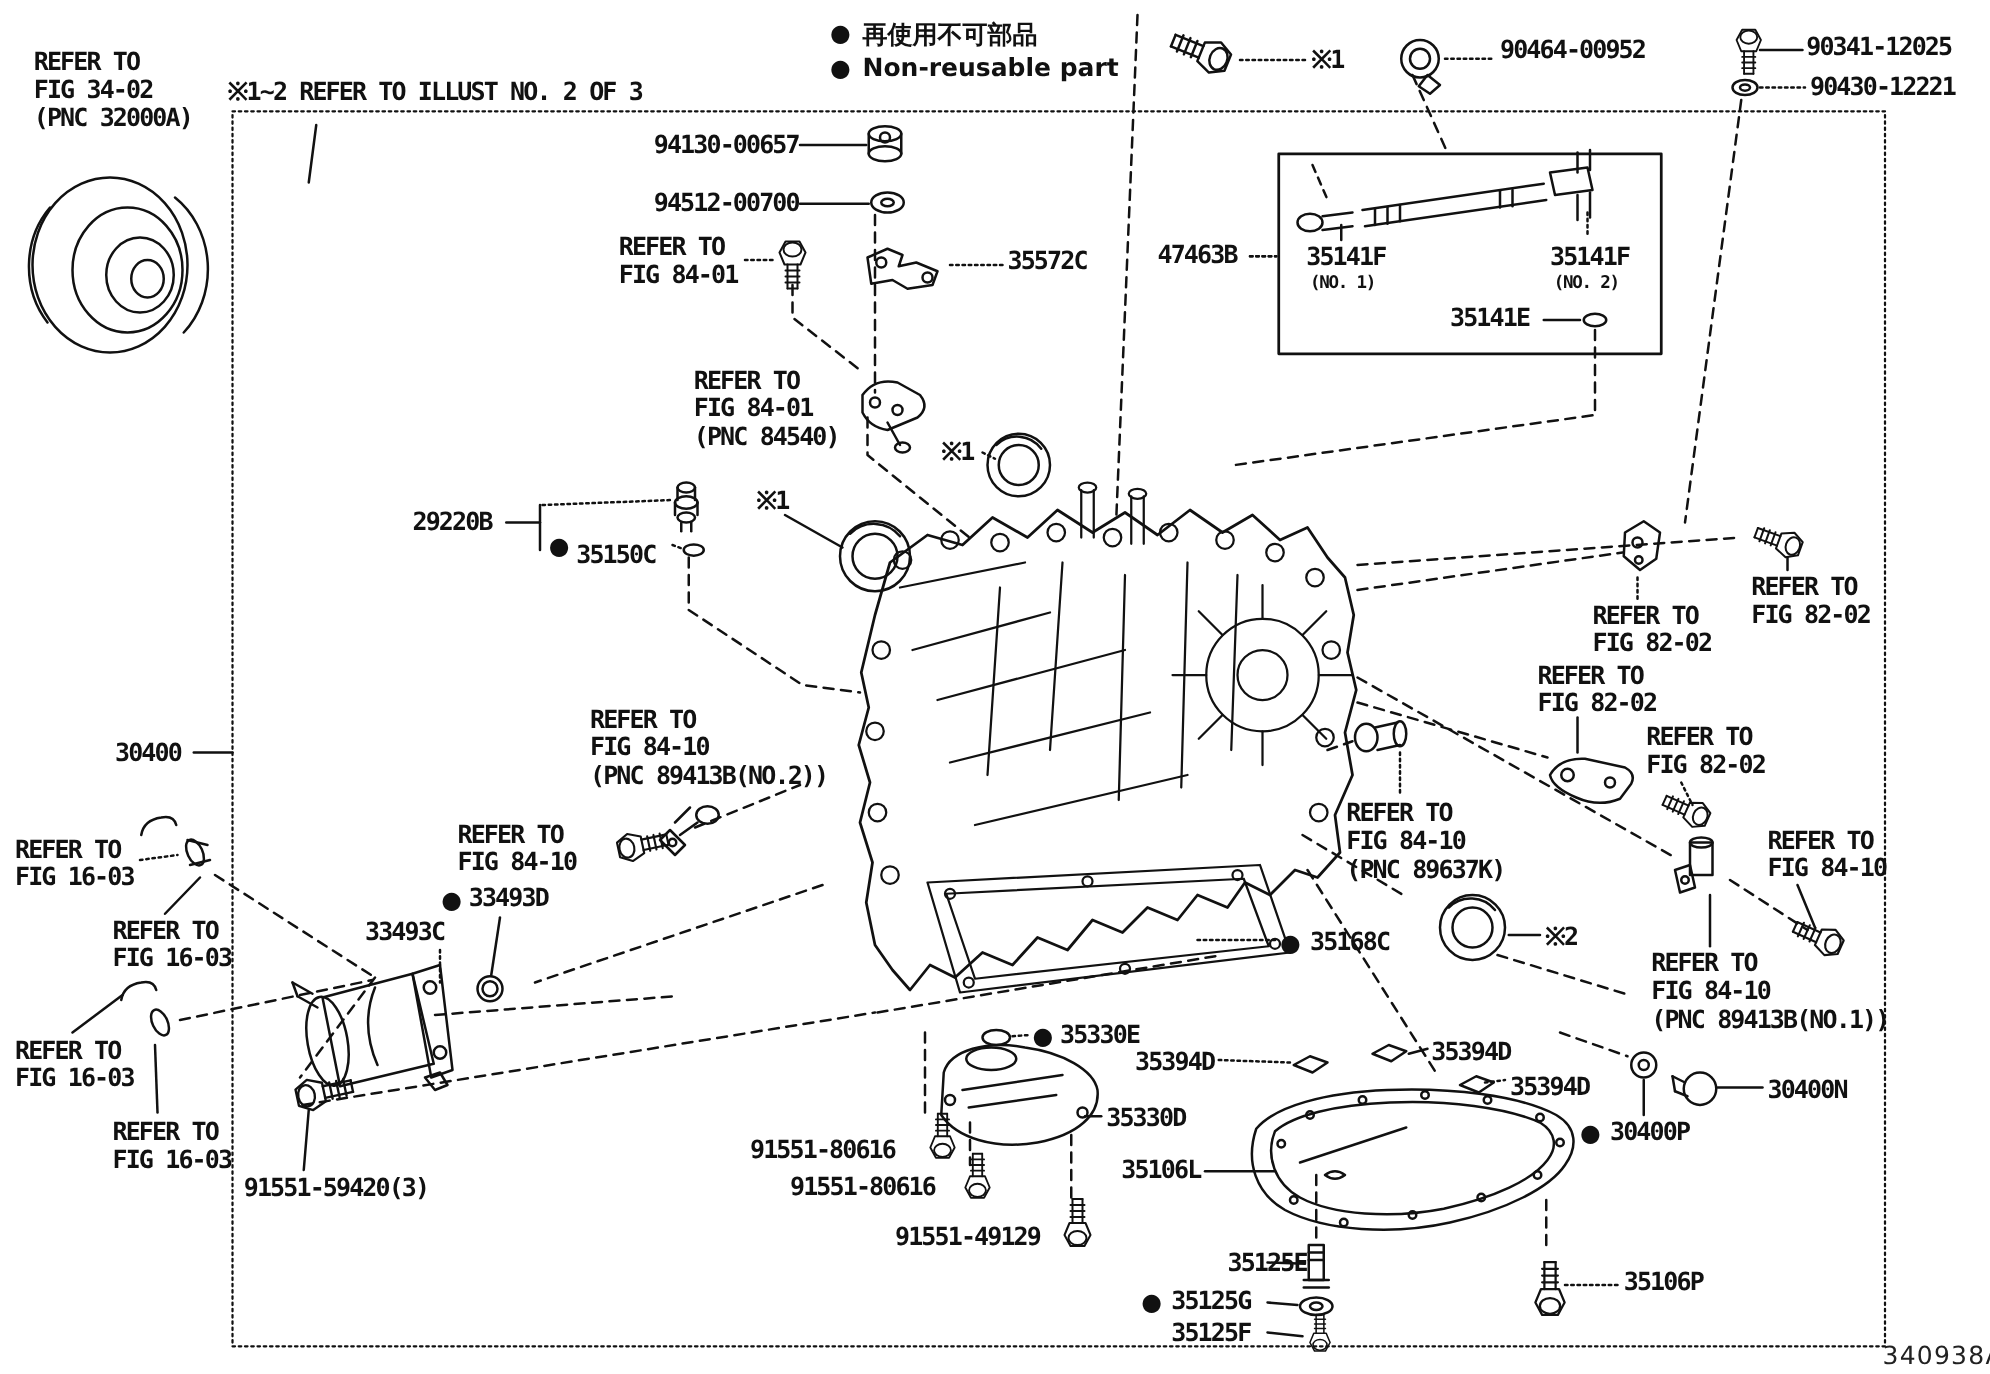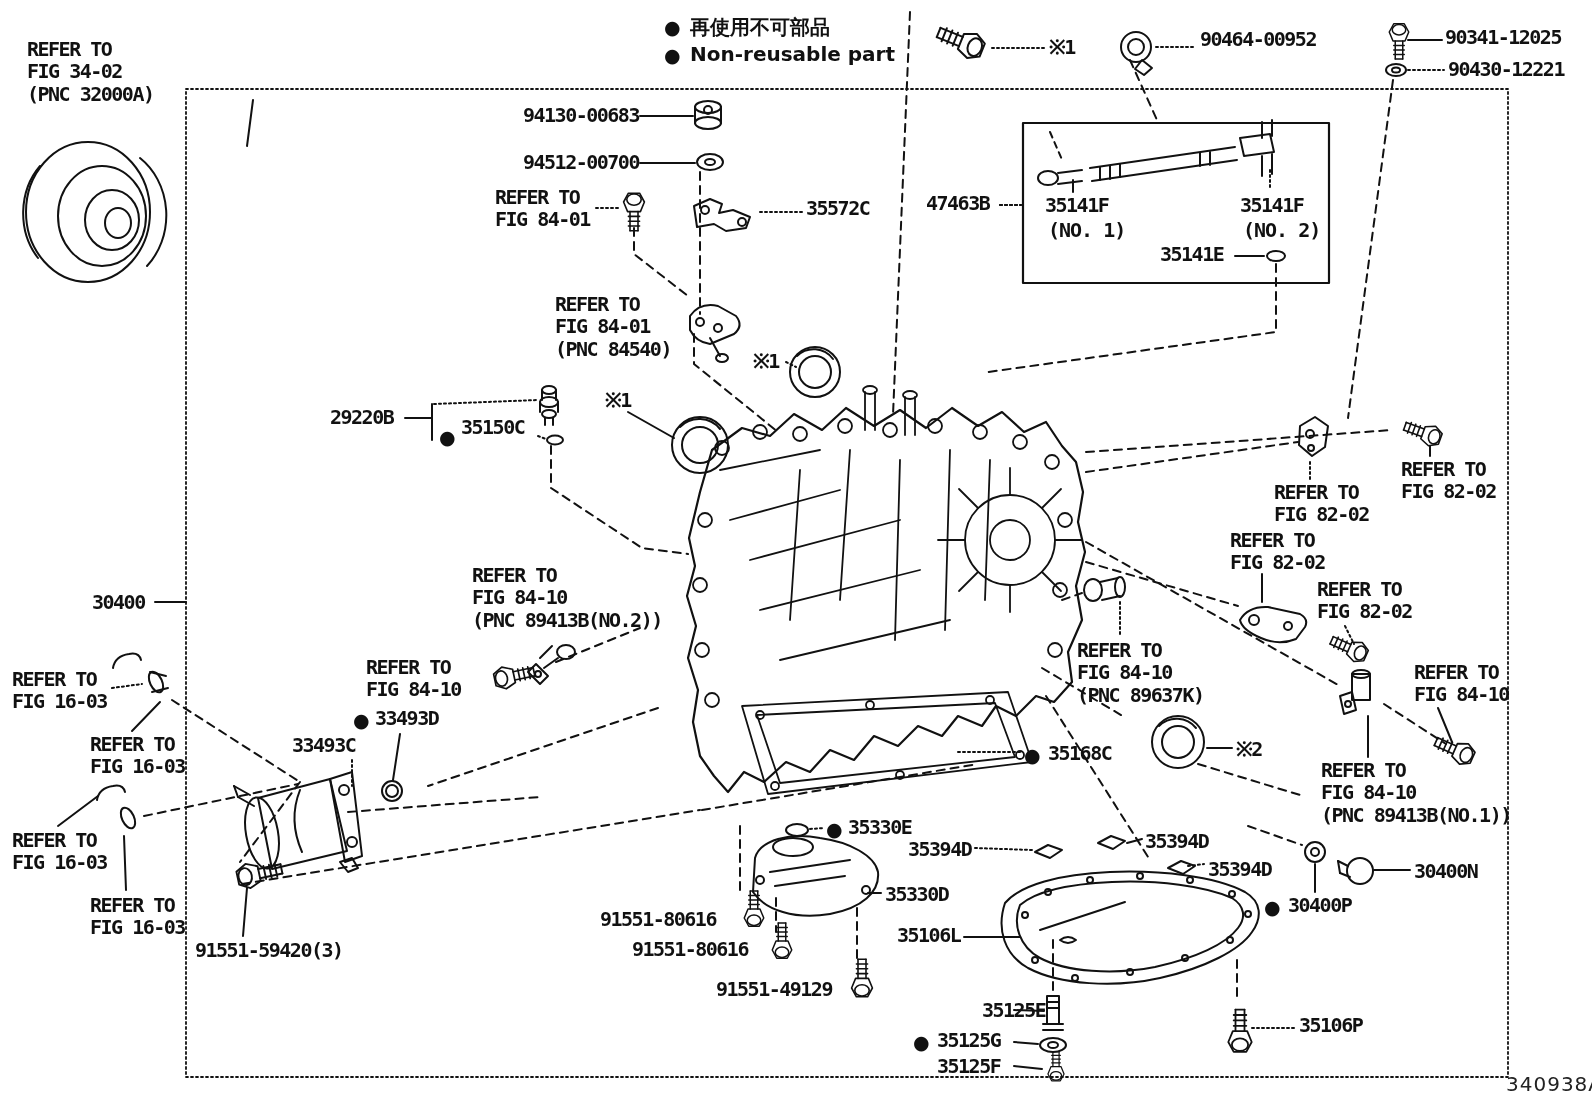--- a/index.html
+++ b/index.html
@@ -2,21 +2,21 @@
 <html><head>
 <meta charset="utf-8">
 <style>
   html,body{margin:0;padding:0;background:#fff;}
   #stage{position:relative;width:1592px;height:1099px;background:#fff;overflow:hidden;
          font-family:"DejaVu Sans Mono",monospace;}
   #art{position:absolute;left:0;top:0;}
   .lbl{position:absolute;font-family:"DejaVu Sans Mono",monospace;font-weight:bold;
        font-size:20px;letter-spacing:-1.5px;line-height:1.12;white-space:pre-line;
        color:#111;}
-  .sm{font-size:20px;letter-spacing:-1px;}
+  .sm{font-size:14px;letter-spacing:-1px;}
   .bullet{position:absolute;font-family:"DejaVu Sans",sans-serif;font-size:19px;
           color:#111;line-height:1;}
   .footer{position:absolute;font-family:"DejaVu Sans",sans-serif;font-weight:normal;
           font-size:20px;color:#222;letter-spacing:1px;}
   .legend-txt{position:absolute;font-family:"DejaVu Sans",sans-serif;font-weight:bold;
           font-size:20px;color:#111;}
 </style>
 </head>
 <body>
 
@@ -408,49 +408,50 @@
       <line x1="-18" y1="-7" x2="-18" y2="7"></line>
       <line x1="-24" y1="-7" x2="-24" y2="7"></line>
       <line x1="-30" y1="-7" x2="-30" y2="7"></line>
     </g>
   </defs>
 </svg>
 
 <div class="lbl" style="left:27px;top:38px">REFER TO
 FIG 34-02
 (PNC 32000A)</div>
+<div class="lbl" style="left:182px;top:62px">※1~2 REFER TO ILLUST NO. 2 OF 3</div>
 
 <span class="bullet" style="left:664px;top:18px">●</span>
 <div class="legend-txt" style="left:690px;top:14px">再使用不可部品</div>
 <span class="bullet" style="left:664px;top:46px">●</span>
 <div class="legend-txt" style="left:690px;top:42px">Non-reusable part</div>
 
 <div class="lbl" style="left:1049px;top:36px">※1</div>
 <div class="lbl" style="left:1200px;top:28px">90464-00952</div>
 <div class="lbl" style="left:1445px;top:26px">90341-12025</div>
 <div class="lbl" style="left:1448px;top:58px">90430-12221</div>
-<div class="lbl" style="left:523px;top:104px">94130-00683</div>
+<div class="lbl" style="left:523px;top:104px">94130-00657</div>
 <div class="lbl" style="left:523px;top:151px">94512-00700</div>
 <div class="lbl" style="left:495px;top:186px">REFER TO
 FIG 84-01</div>
 <div class="lbl" style="left:806px;top:197px">35572C</div>
 <div class="lbl" style="left:926px;top:192px">47463B</div>
 <div class="lbl" style="left:1045px;top:194px">35141F</div>
 <div class="lbl sm" style="left:1048px;top:219px">(NO. 1)</div>
 <div class="lbl" style="left:1240px;top:194px">35141F</div>
 <div class="lbl sm" style="left:1243px;top:219px">(NO. 2)</div>
 <div class="lbl" style="left:1160px;top:243px">35141E</div>
 <div class="lbl" style="left:555px;top:293px">REFER TO
 FIG 84-01
 (PNC 84540)</div>
 <div class="lbl" style="left:753px;top:350px">※1</div>
 <div class="lbl" style="left:330px;top:406px">29220B</div>
 <div class="lbl" style="left:605px;top:389px">※1</div>
 <span class="bullet" style="left:439px;top:428px">●</span>
-<div class="lbl" style="left:461px;top:416px">35150C</div>
+<div class="lbl" style="left:461px;top:432px">35150C</div>
 <div class="lbl" style="left:1401px;top:458px">REFER TO
 FIG 82-02</div>
 <div class="lbl" style="left:1274px;top:481px">REFER TO
 FIG 82-02</div>
 <div class="lbl" style="left:1230px;top:529px">REFER TO
 FIG 82-02</div>
 <div class="lbl" style="left:1317px;top:578px">REFER TO
 FIG 82-02</div>
 <div class="lbl" style="left:92px;top:591px">30400</div>
 <div class="lbl" style="left:472px;top:564px">REFER TO

